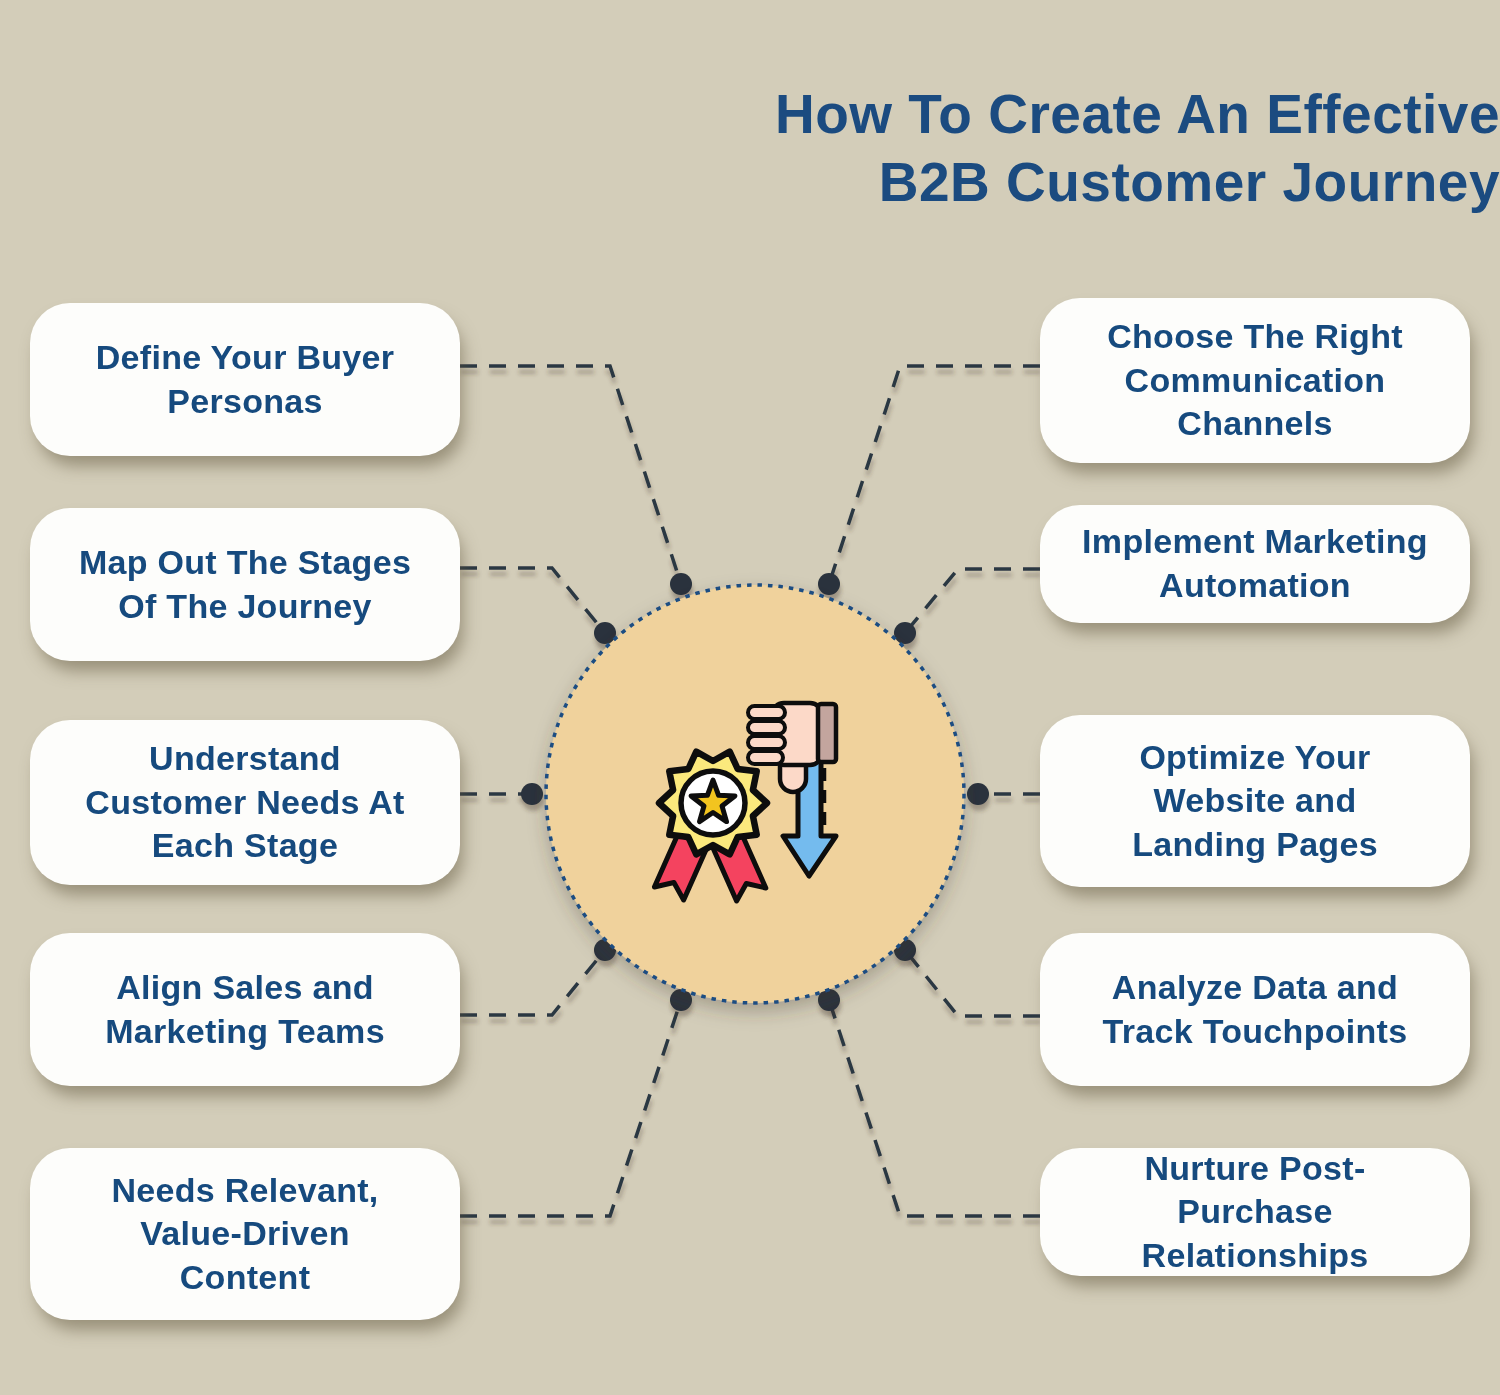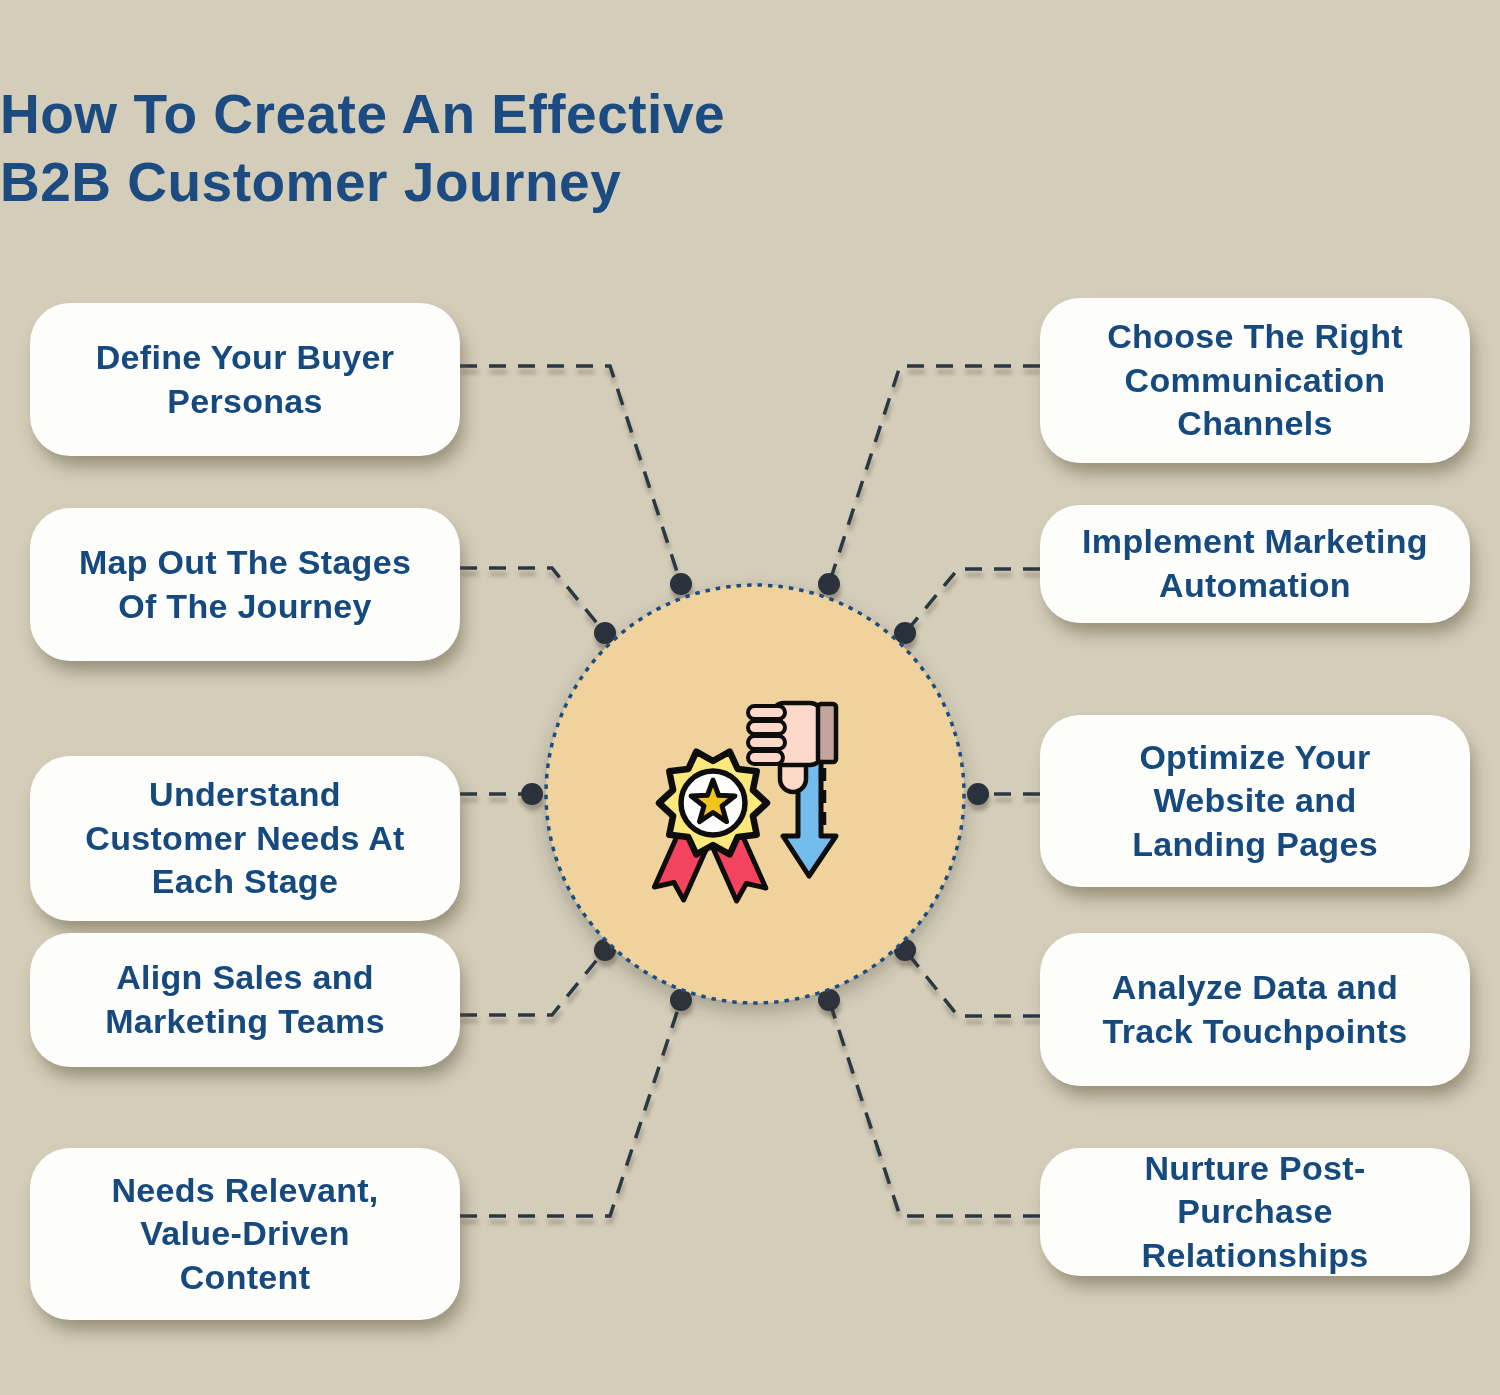--- a/index.html
+++ b/index.html
@@ -2,21 +2,21 @@
 <html><head>
 <meta charset="utf-8">
 <style>
   html,body{margin:0;padding:0;background:#d3cdb9;}
   .canvas{
     position:relative;width:1500px;height:1395px;background:#d3cdb9;
     overflow:hidden;font-family:"Liberation Sans",sans-serif;
   }
   .title{
     position:absolute;top:80px;left:0;width:100%;
-    text-align:left;white-space:pre-line;
+    text-align:right;white-space:pre-line;
     font-size:55px;line-height:1.24;font-weight:700;
     color:#1b4b80;letter-spacing:.5px;
   }
   .diagram{position:absolute;left:0;top:0;}
   .box{
     position:absolute;left:30px;width:430px;background:#fdfdfb;
     border-radius:40px;display:flex;align-items:center;justify-content:center;
     box-shadow:5px 12px 16px -2px rgba(96,86,60,.5);
   }
   .box.right{left:1040px;}
@@ -100,26 +100,26 @@
   </svg>
 
   <div class="box" style="top:303px;height:153px">
     <span class="box-label">Define Your Buyer
 Personas</span>
   </div>
   <div class="box" style="top:508px;height:153px">
     <span class="box-label">Map Out The Stages
 Of The Journey</span>
   </div>
-  <div class="box" style="top:756px;height:165px">
+  <div class="box" style="top:720px;height:165px">
     <span class="box-label">Understand
 Customer Needs At
 Each Stage</span>
   </div>
-  <div class="box" style="top:933px;height:134px">
+  <div class="box" style="top:933px;height:153px">
     <span class="box-label">Align Sales and
 Marketing Teams</span>
   </div>
   <div class="box" style="top:1148px;height:172px">
     <span class="box-label">Needs Relevant,
 Value-Driven
 Content</span>
   </div>
 
   <div class="box right" style="top:298px;height:165px">

